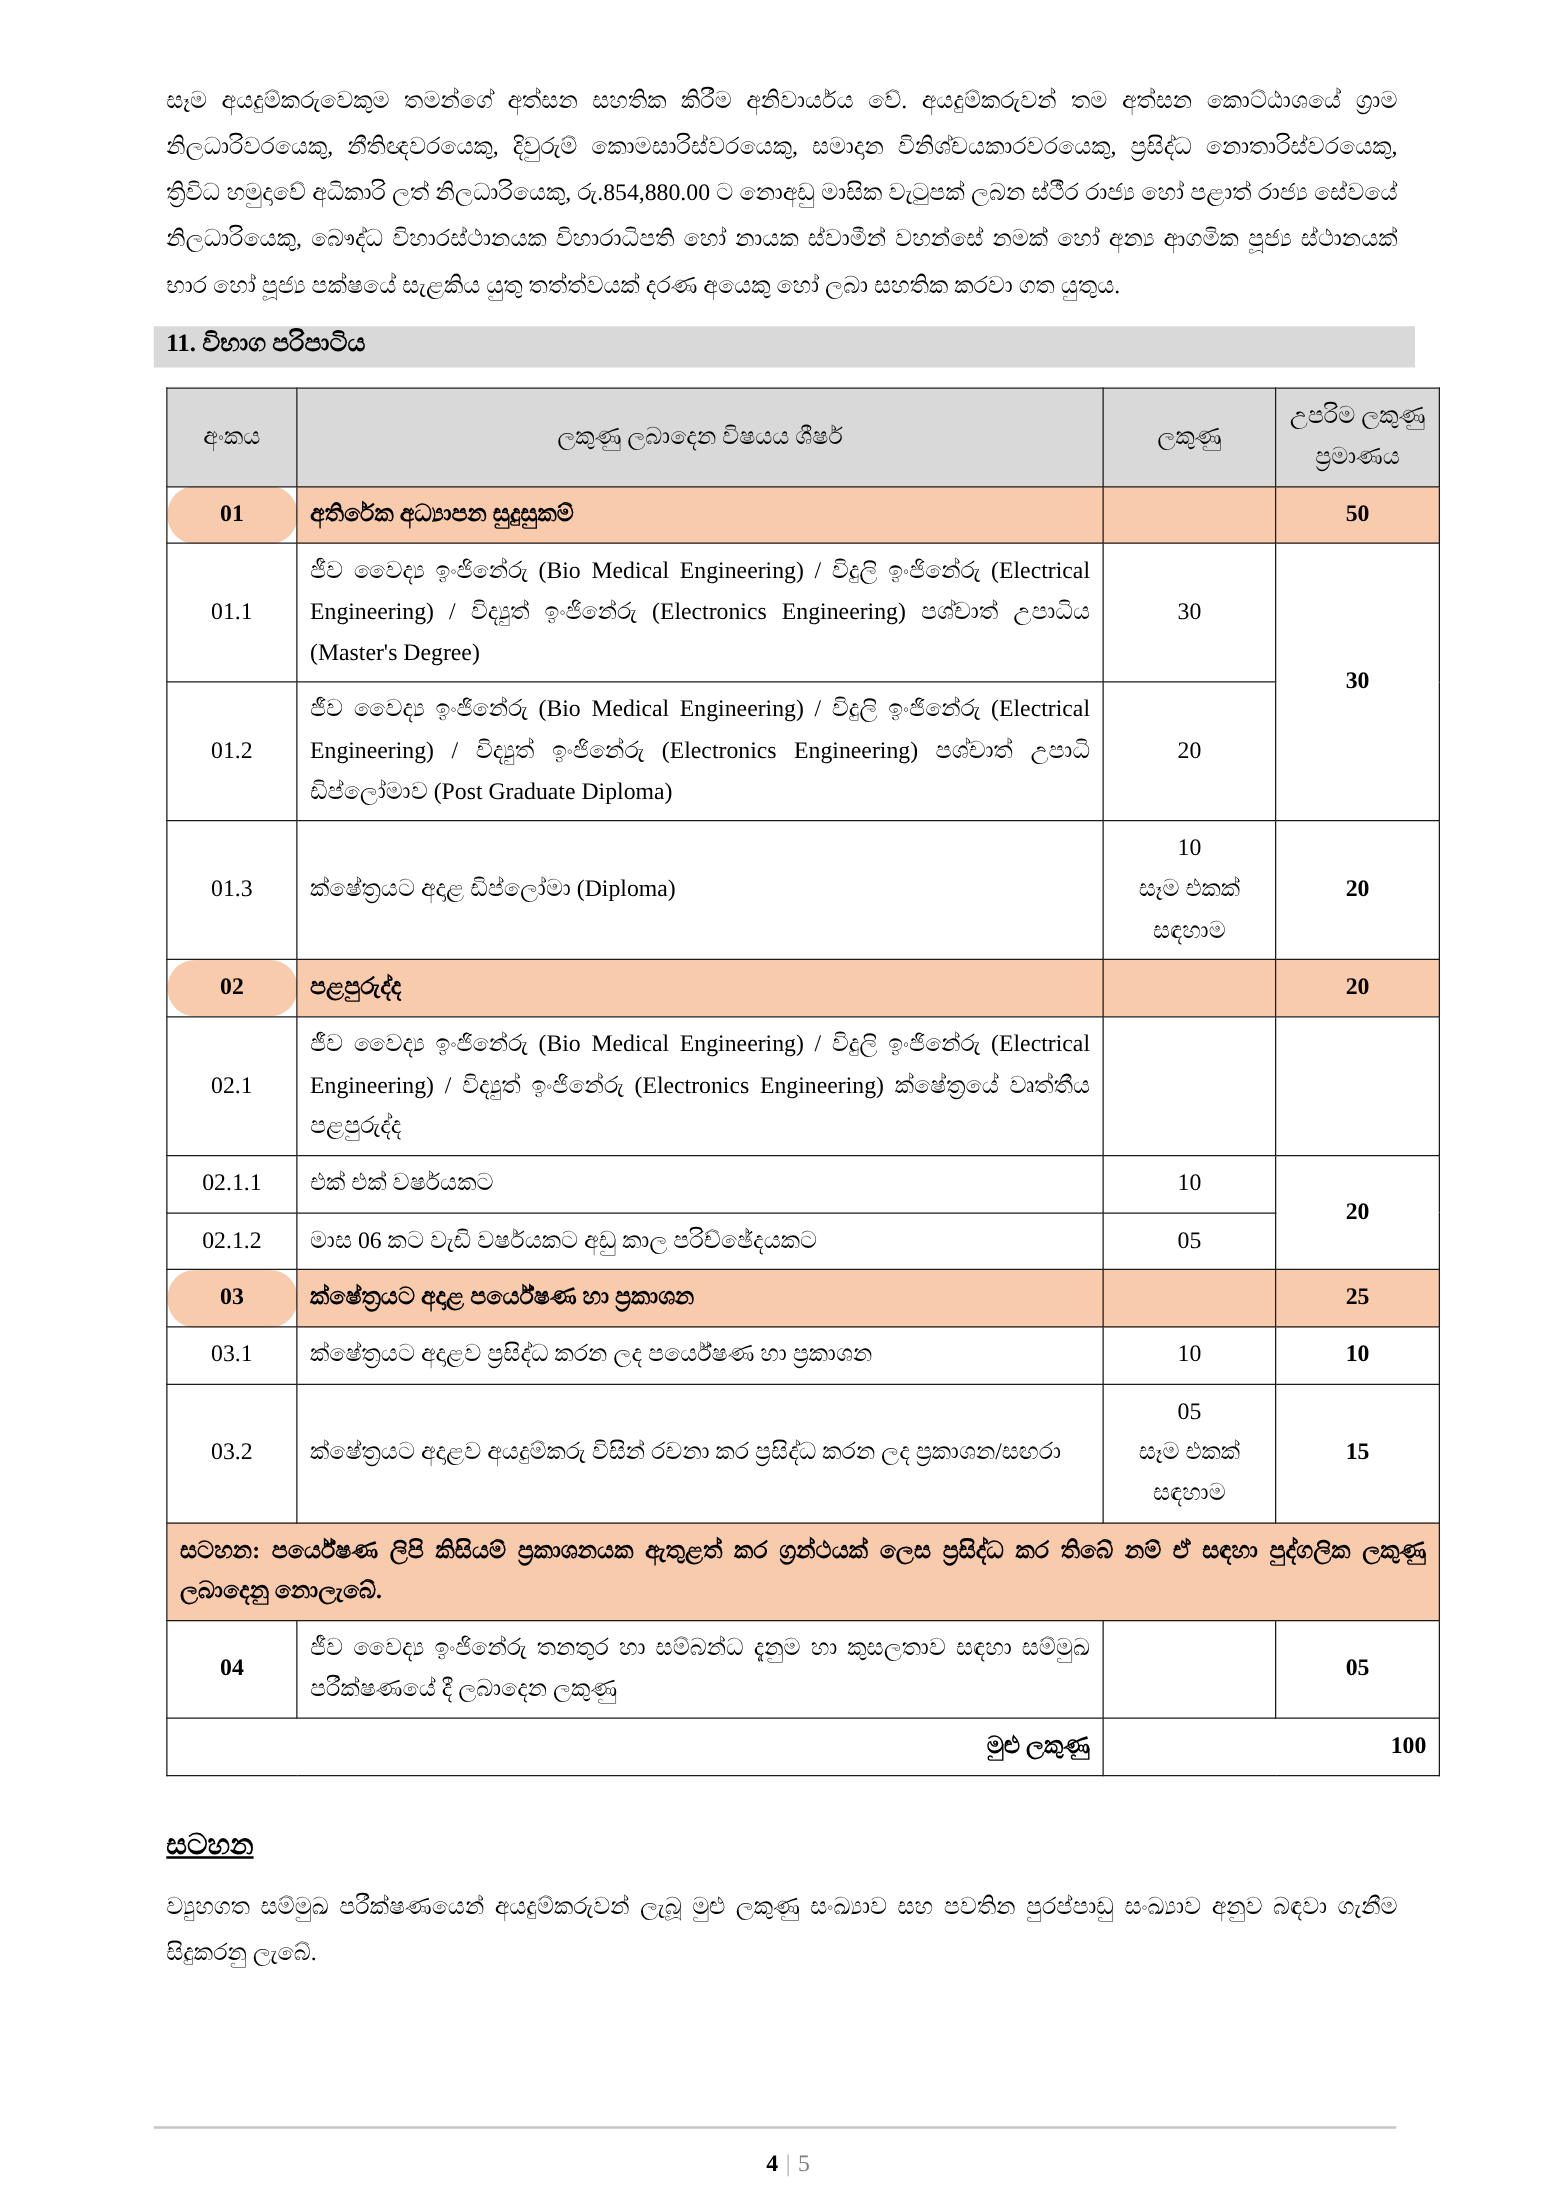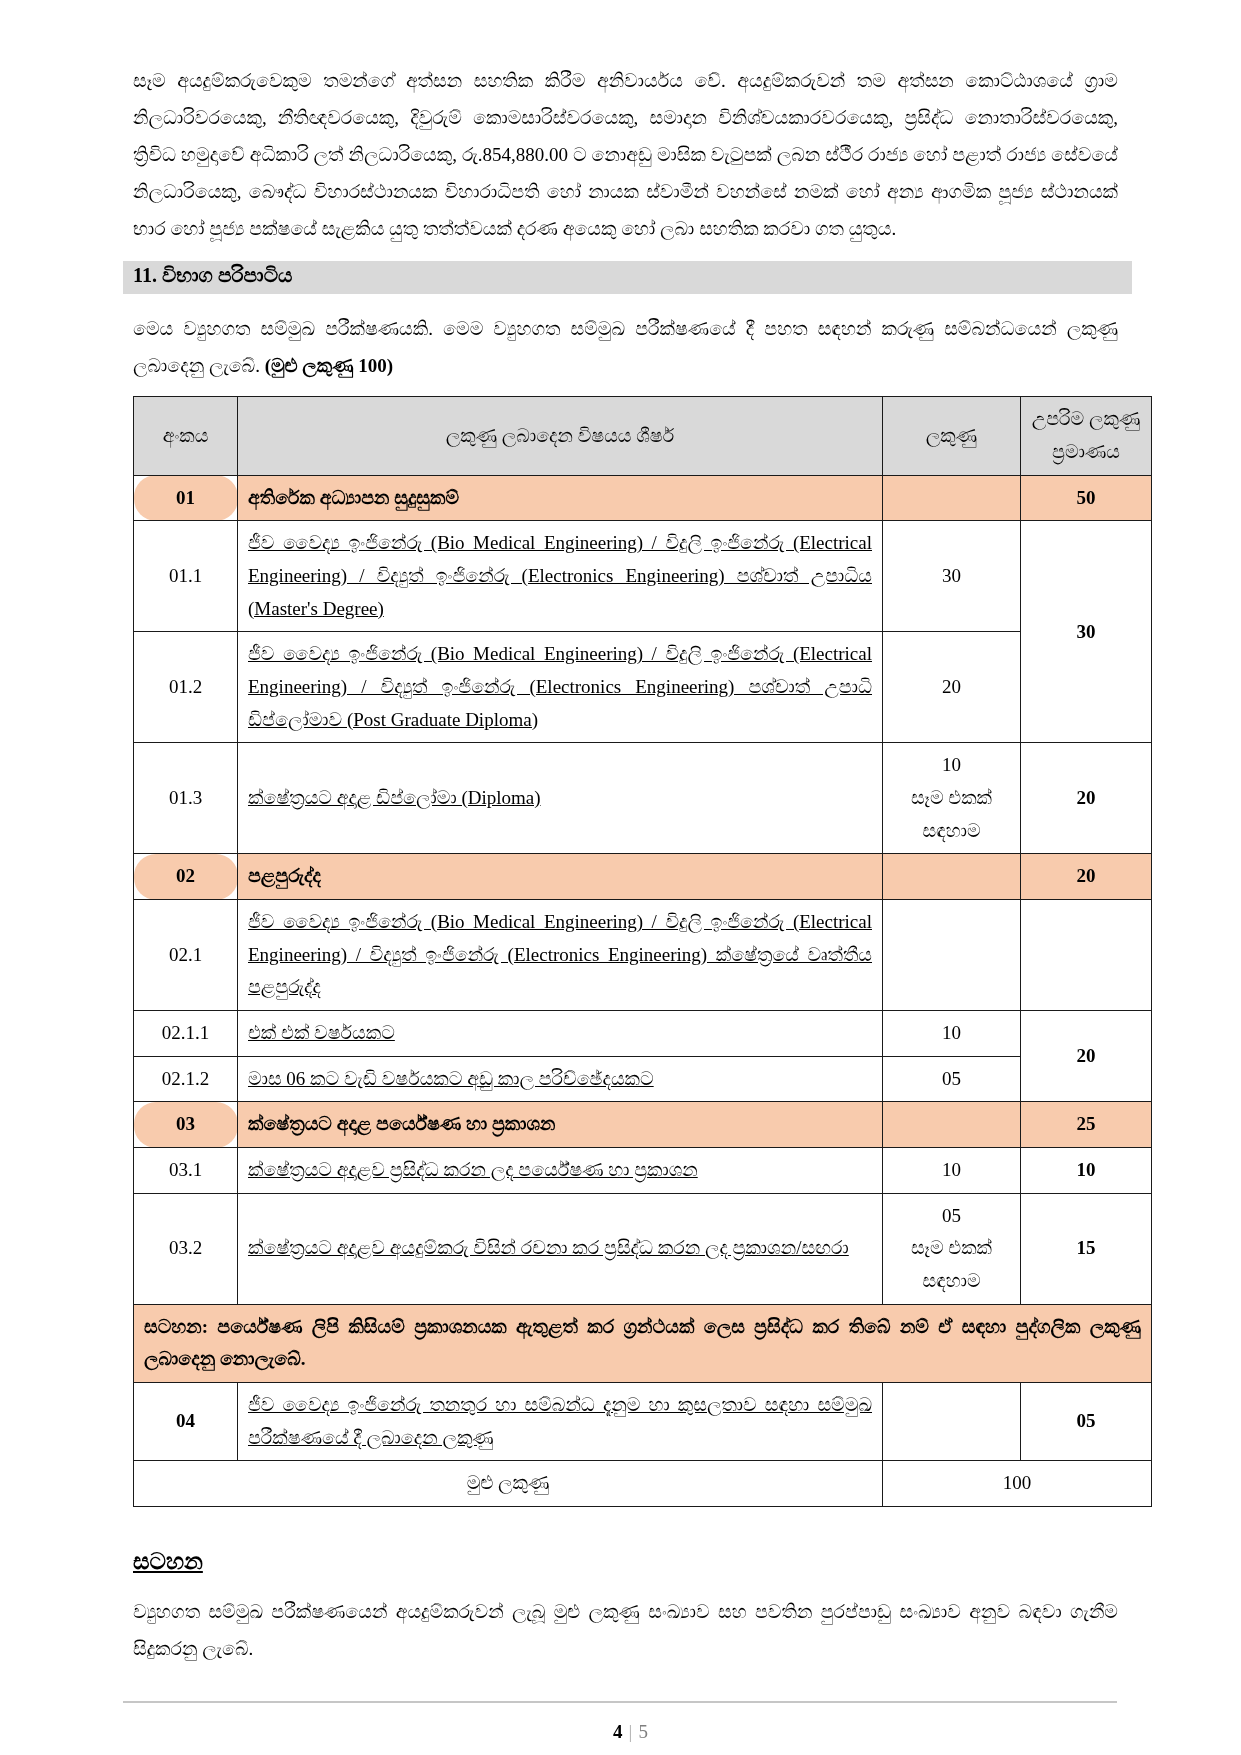--- a/index.html
+++ b/index.html
@@ -47,37 +47,37 @@
     line-height:1.72;
     vertical-align:middle;
     box-sizing:border-box;
   }
   table.marks th{
     background:#d9d9d9;
     font-weight:normal;
     text-align:center;
   }
   td.cid{text-align:center;border-radius:22px;}
-  td.title{text-align:justify;text-decoration:underline;}
+  td.title{text-align:justify;}
   td.marks-cell,td.max-cell{text-align:center;margin-top:33px;}
   td.max-cell{font-weight:bold;}
   tr.sec td{
     background:#f8cbad;
     font-weight:bold;
   }
   tr.sec td.cid{text-align:center;}
   td.pre{white-space:pre-line;line-height:1.55;padding-top:8px;padding-bottom:8px;}
   tr.note-row td{
     background:#f8cbad;
     font-weight:bold;
     text-align:justify;
   }
   tr.total-row td{
-    font-weight:normal;
-    text-align:center;
+    font-weight:bold;
+    text-align:right;
   }
   .notes-heading{
     margin:42px 0 18px 0;
     font-size:23px;
     font-weight:bold;
   }
   .notes-heading span{text-decoration:underline;}
   .footer-rule{
     position:absolute;
     left:123px;
@@ -103,24 +103,20 @@
 
 <div class="page">
   <div class="content">
 
     <p class="para">සෑම අයදුම්කරුවෙකුම තමන්ගේ අත්සන සහතික කිරීම අනිවාර්යය වේ. අයදුම්කරුවන් තම අත්සන කොට්ඨාශයේ ග්‍රාම නිලධාරිවරයෙකු, නීතිඥවරයෙකු, දිවුරුම් කොමසාරිස්වරයෙකු, සමාදාන විනිශ්චයකාරවරයෙකු, ප්‍රසිද්ධ නොතාරිස්වරයෙකු, ත්‍රිවිධ හමුදාවේ අධිකාරි ලත් නිලධාරියෙකු, රු.854,880.00 ට නොඅඩු මාසික වැටුපක් ලබන ස්ථීර රාජ්‍ය හෝ පළාත් රාජ්‍ය සේවයේ නිලධාරියෙකු, බෞද්ධ විහාරස්ථානයක විහාරාධිපති හෝ නායක ස්වාමීන් වහන්සේ නමක් හෝ අන්‍ය ආගමික පූජ්‍ය ස්ථානයක් භාර හෝ පූජ්‍ය පක්ෂයේ සැළකිය යුතු තත්ත්වයක් දරණ අයෙකු හෝ ලබා සහතික කරවා ගත යුතුය.</p>
 
     <div class="section-heading">
       <span>11. විභාග පරිපාටිය</span>
     </div>
 
-    <p class="para">
-      <span>මෙය ව්‍යුහගත සම්මුඛ පරීක්ෂණයකි. මෙම ව්‍යුහගත සම්මුඛ පරීක්ෂණයේ දී පහත සඳහන් කරුණු සම්බන්ධයෙන් ලකුණු ලබාදෙනු ලැබේ.</span>
-      <span class="bold">(මුළු ලකුණු 100)</span>
-    </p>
 
     <table class="marks">
       <colgroup>
         <col style="width:104px">
         <col style="width:645px">
         <col style="width:138px">
         <col style="width:131px">
       </colgroup>
       <thead>
         <tr>

